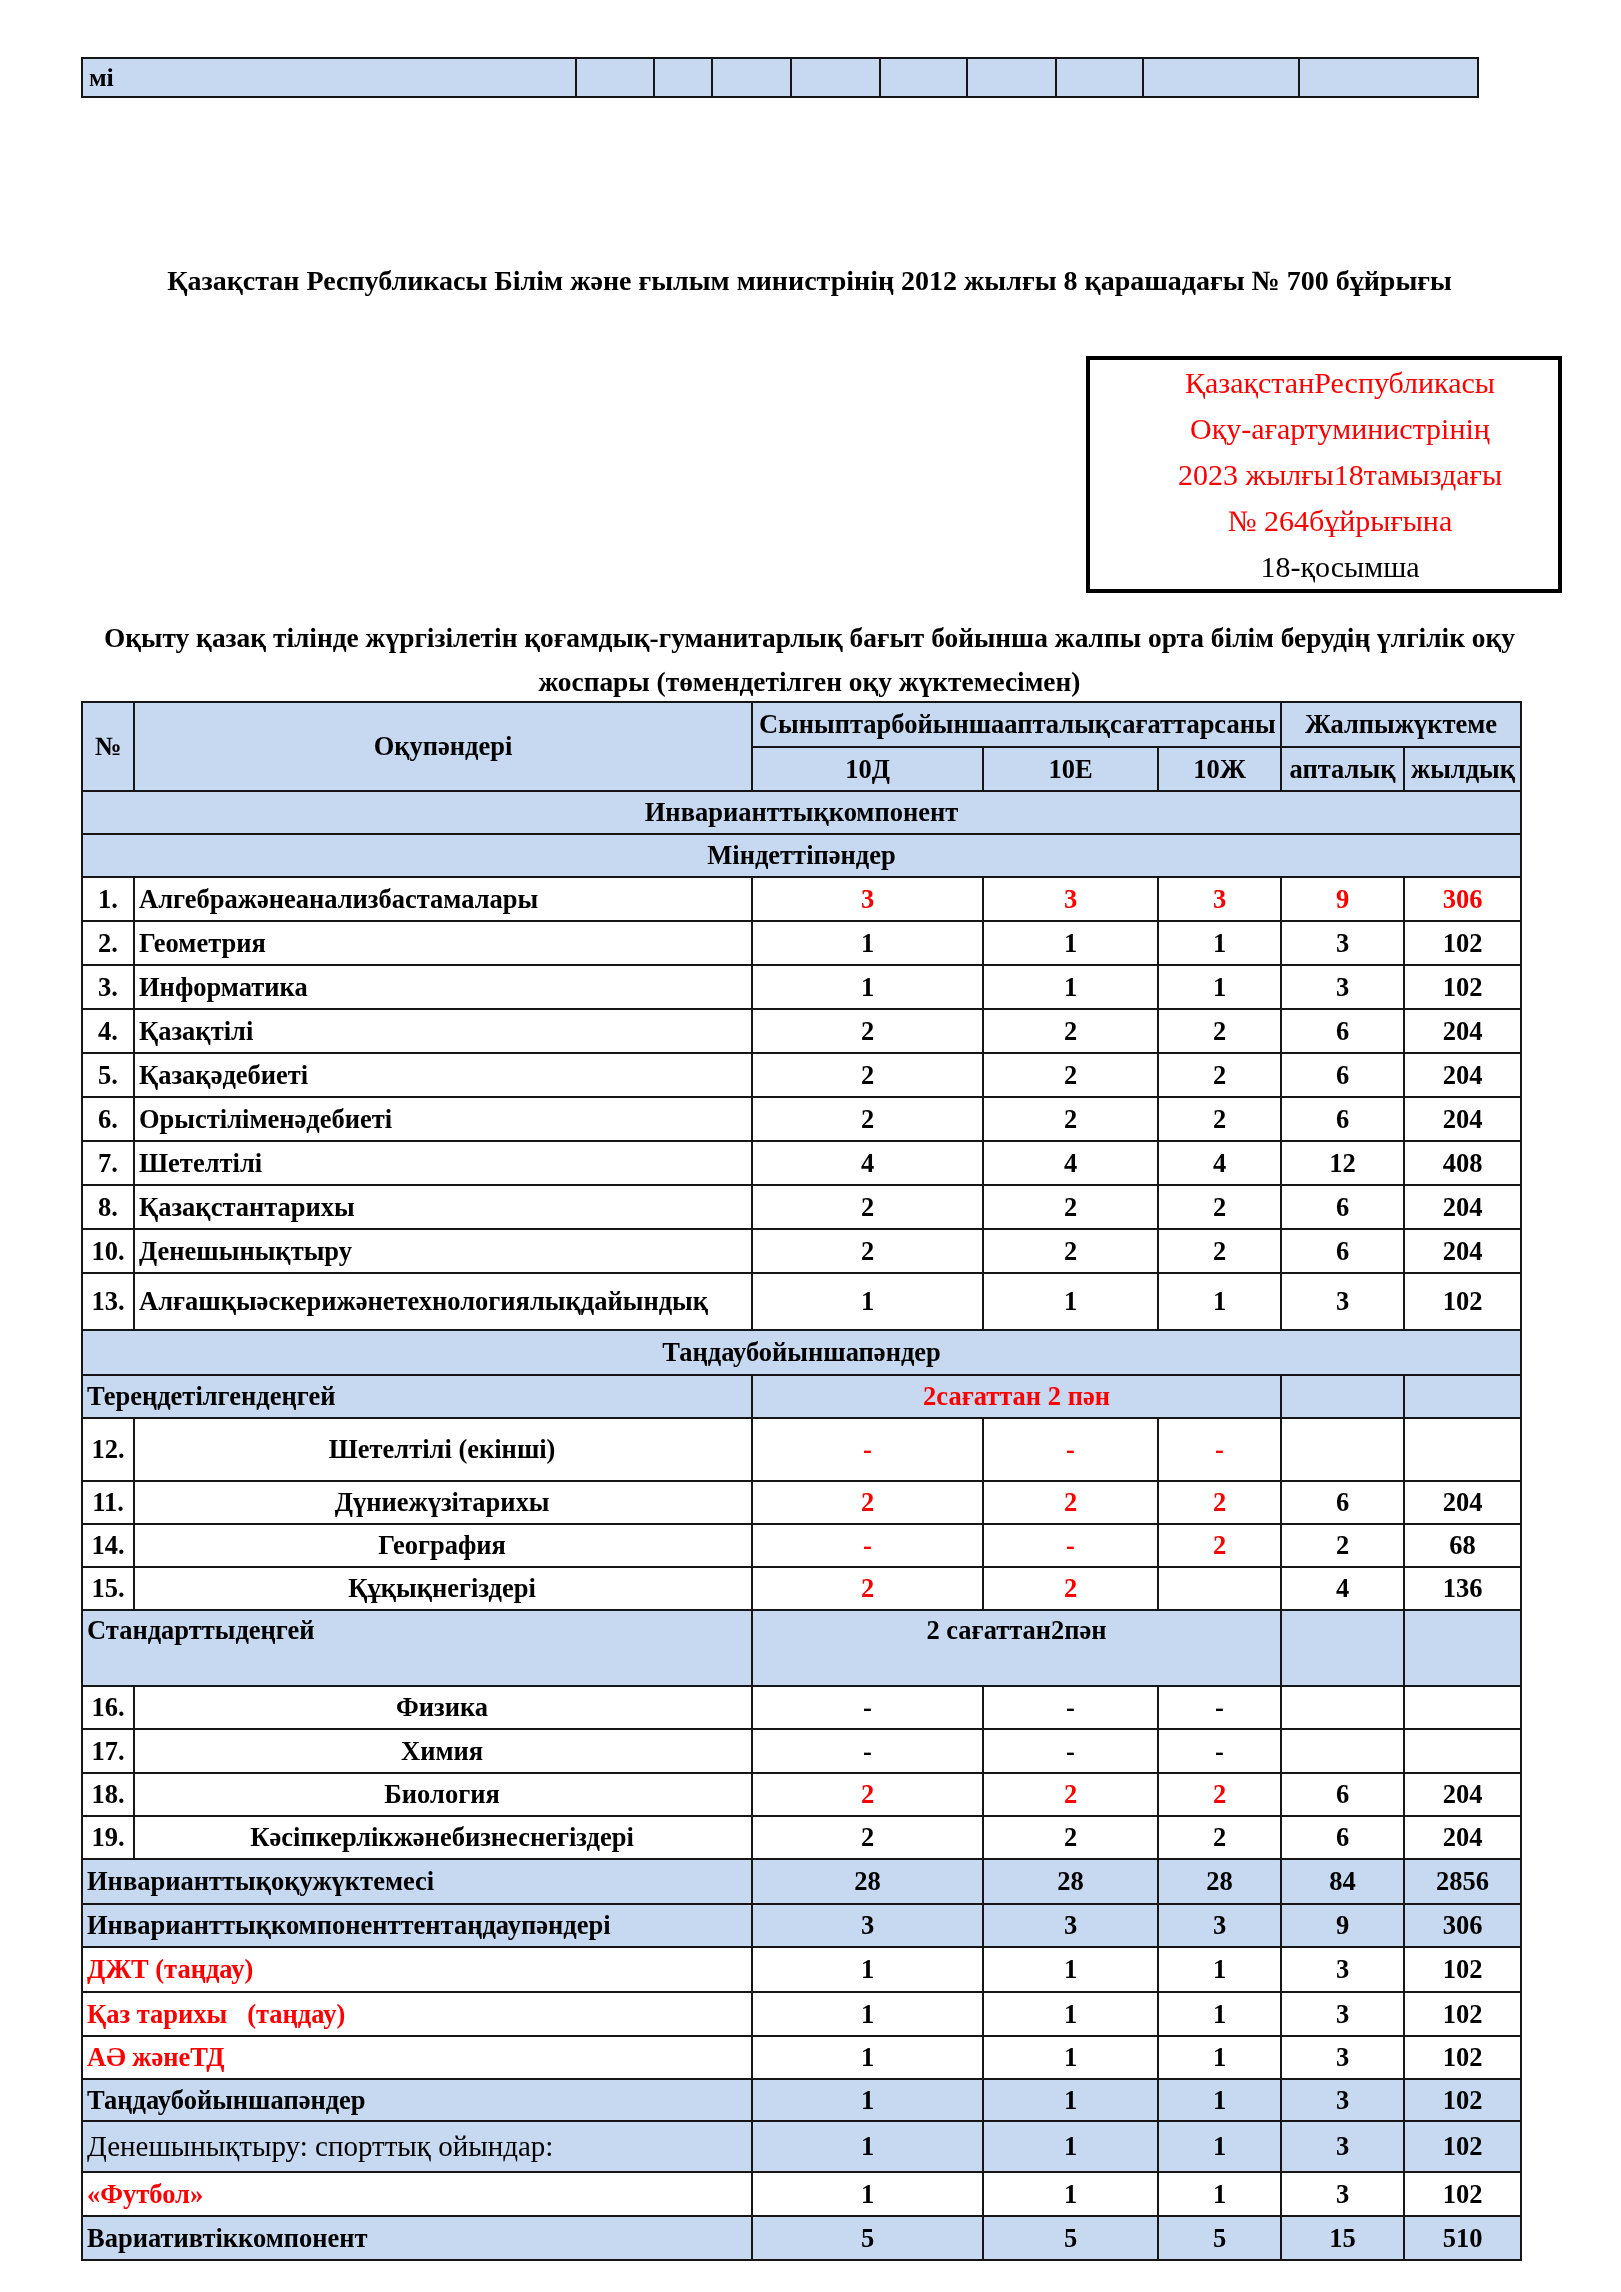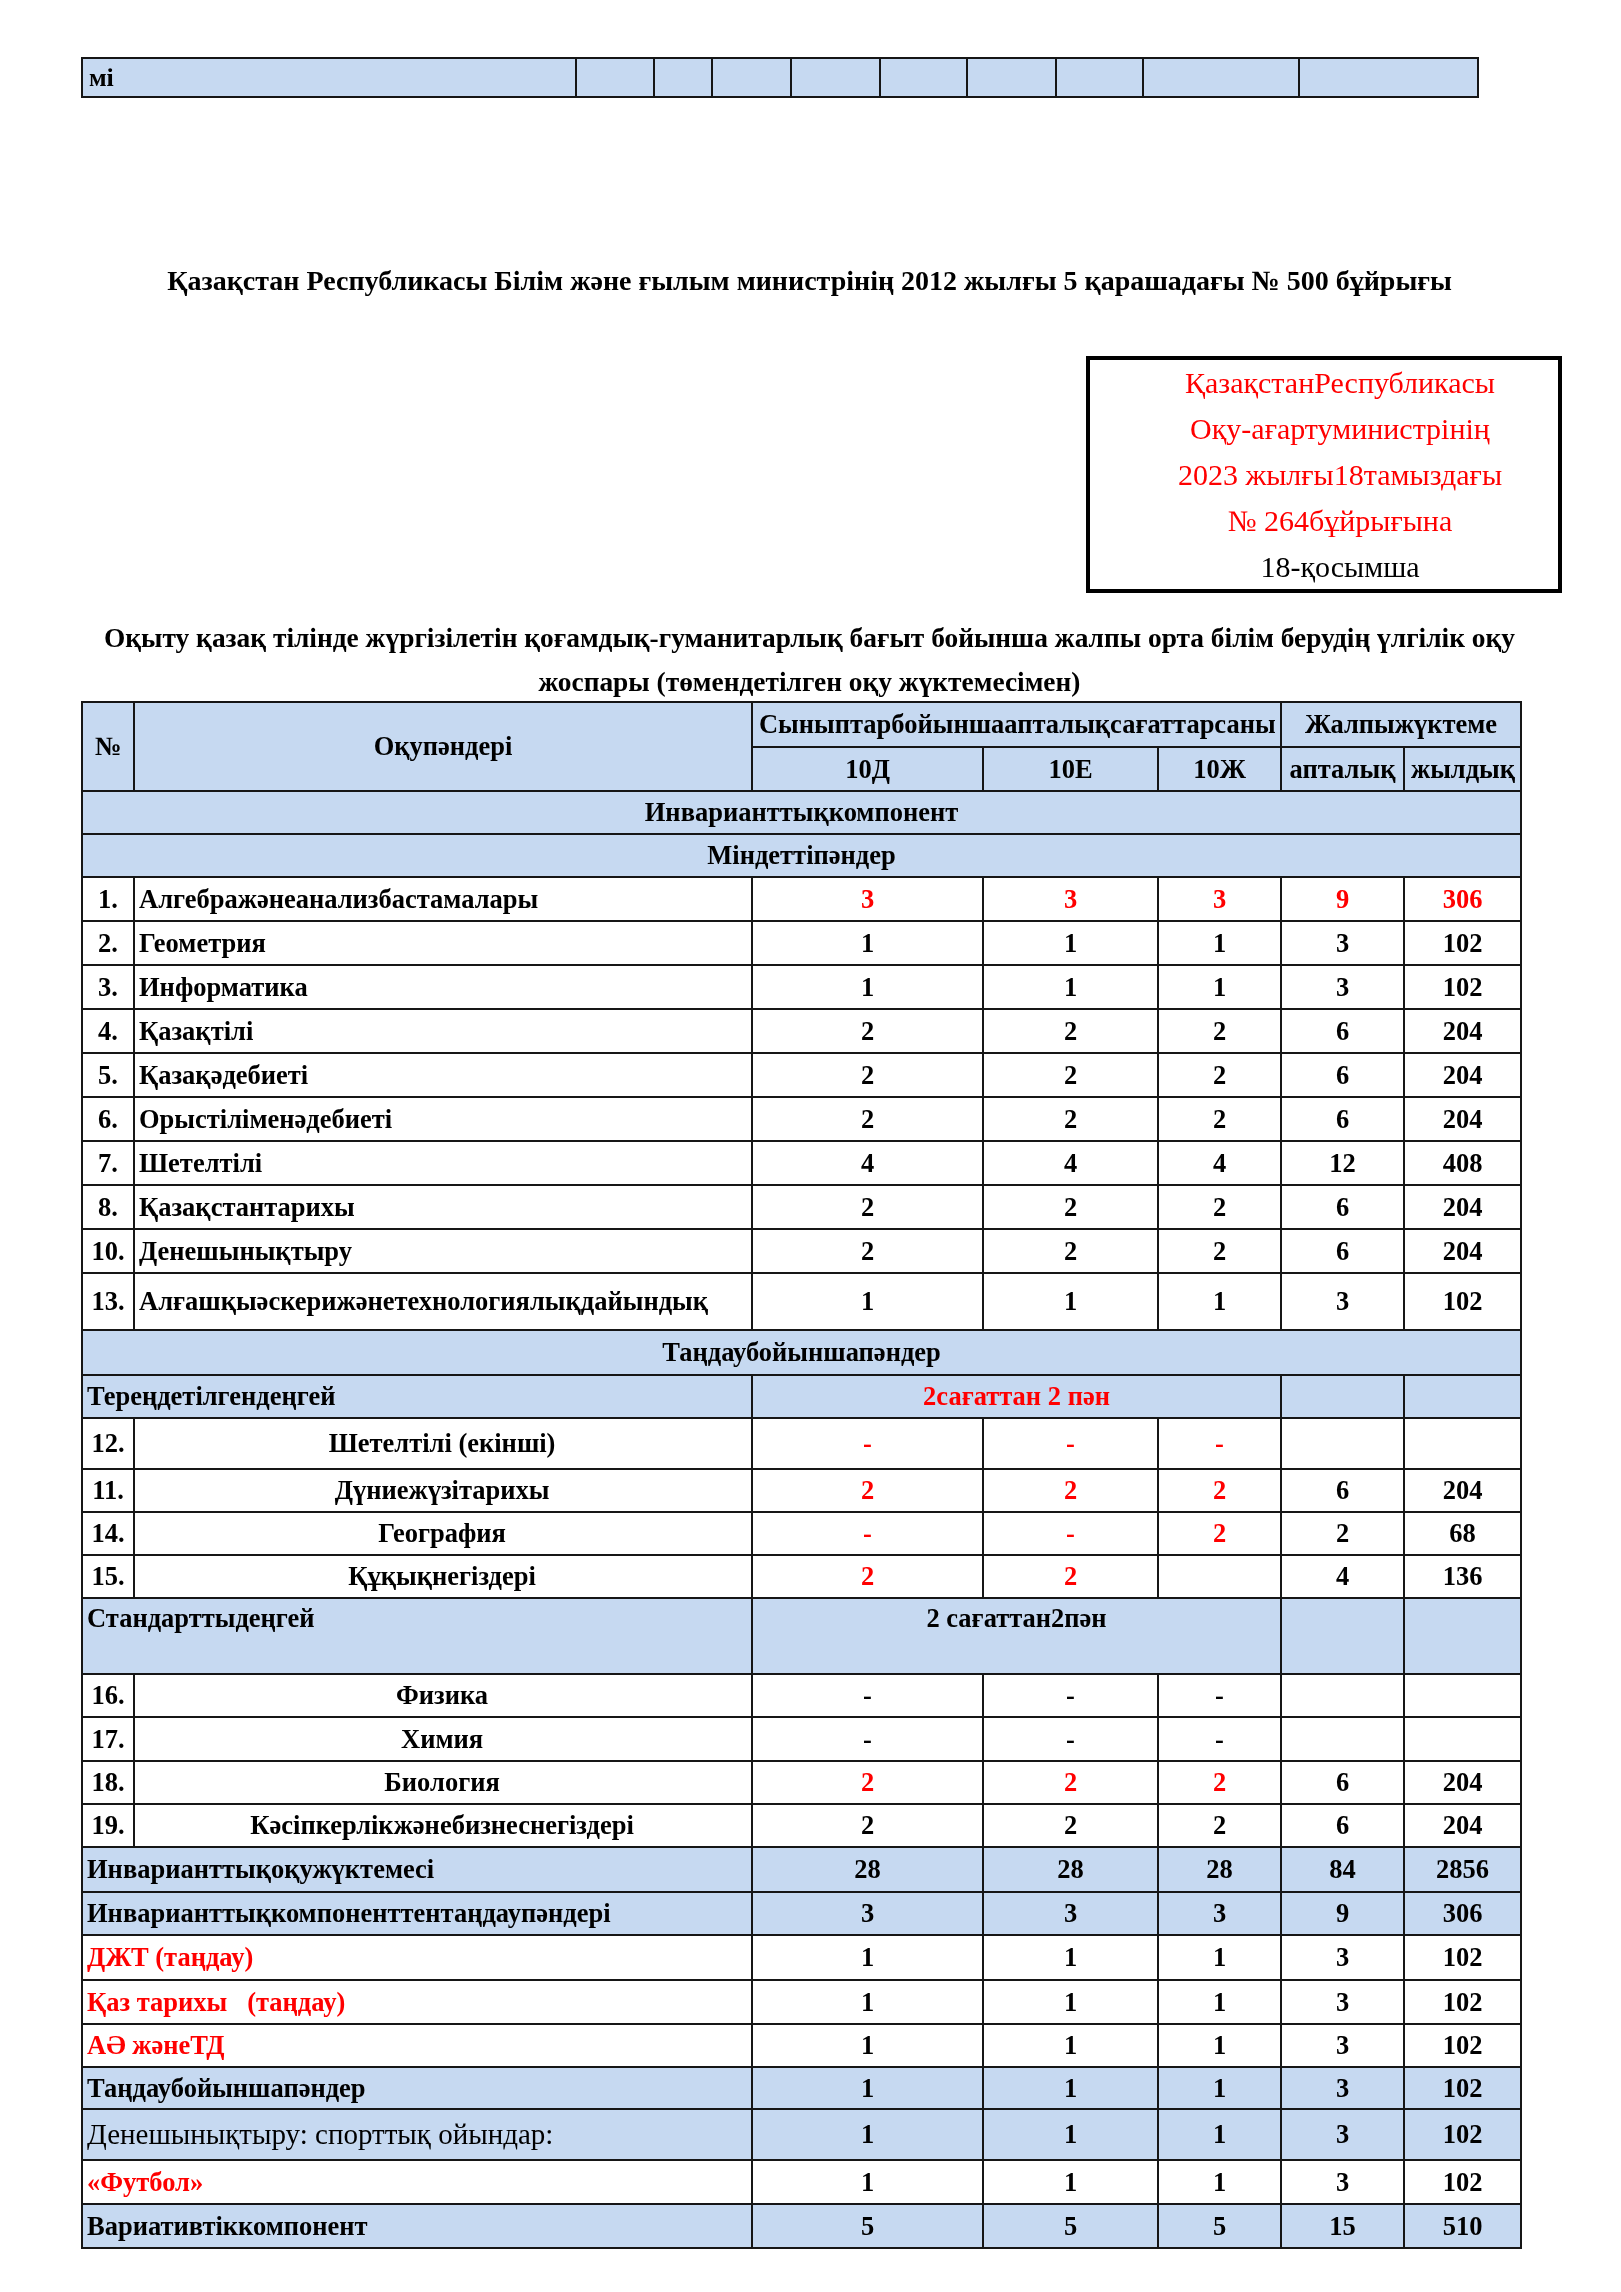--- a/index.html
+++ b/index.html
@@ -81,21 +81,21 @@
       <td></td>
       <td></td>
       <td></td>
       <td></td>
       <td></td>
       <td></td>
     </tr>
   </tbody>
     </table>
 
-  <div class="doc-title">Қазақстан Республикасы Білім және ғылым министрінің 2012 жылғы 5 қарашадағы № 500 бұйрығы</div>
+  <div class="doc-title">Қазақстан Республикасы Білім және ғылым министрінің 2012 жылғы 8 қарашадағы № 700 бұйрығы</div>
 
   <div class="stamp">
     <div class="line red-line">ҚазақстанРеспубликасы</div>
     <div class="line red-line">Оқу-ағартуминистрінің</div>
     <div class="line red-line">2023 жылғы18тамыздағы</div>
     <div class="line red-line">№ 264бұйрығына</div>
     <div class="line">18-қосымша</div>
   </div>
 
   <div class="doc-subtitle">Оқыту қазақ тілінде жүргізілетін қоғамдық-гуманитарлық бағыт бойынша жалпы орта білім берудің үлгілік оқу жоспары (төмендетілген оқу жүктемесімен)</div>
@@ -224,21 +224,21 @@
         </tr>
         <tr class="blue" style="height: 45px;">
           <td class="c-sect" colspan="7">Таңдаубойыншапәндер</td>
         </tr>
         <tr class="blue" style="height: 43px;">
           <td class="c-label" colspan="2">Тереңдетілгендеңгей</td>
           <td class="c-val red" colspan="3">2сағаттан 2 пән</td>
           <td class="c-val"></td>
           <td class="c-val"></td>
         </tr>
-        <tr style="height: 51px;">
+        <tr style="height: 63px;">
           <td class="c-num">12.</td>
           <td class="c-label center">Шетелтілі (екінші)</td>
           <td class="c-val red">-</td>
           <td class="c-val red">-</td>
           <td class="c-val red">-</td>
           <td class="c-val"></td>
           <td class="c-val"></td>
         </tr>
         <tr style="height: 43px;">
           <td class="c-num">11.</td>

